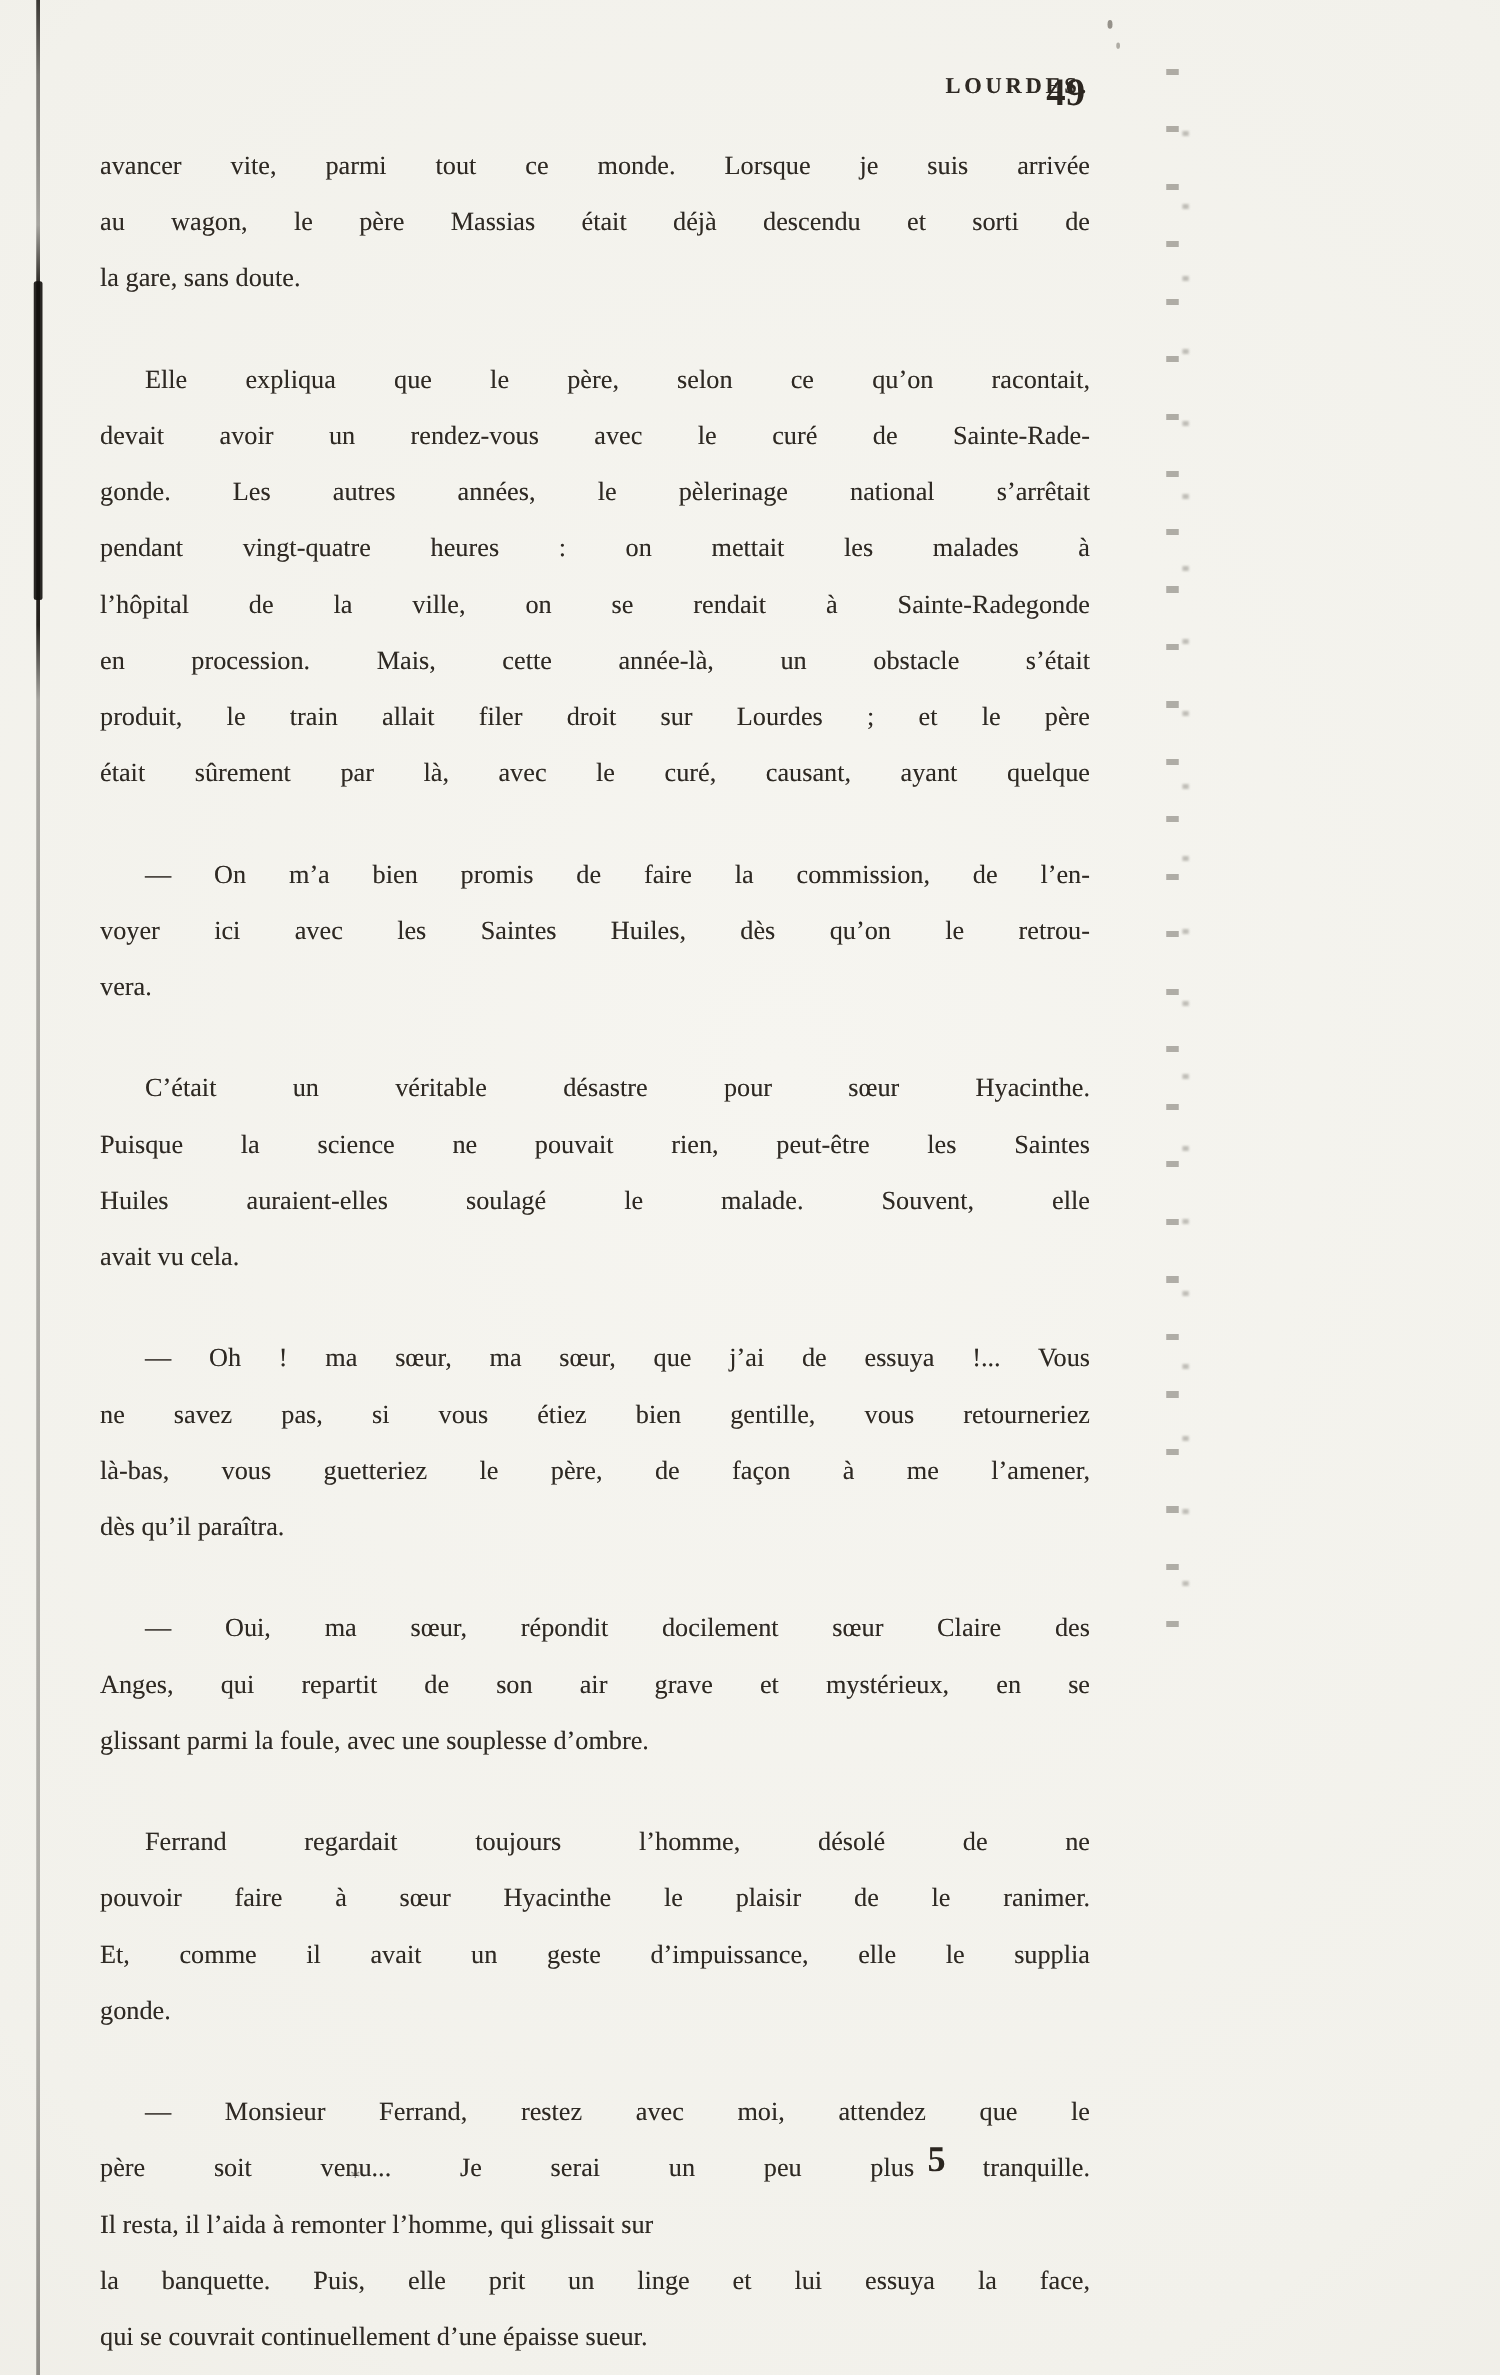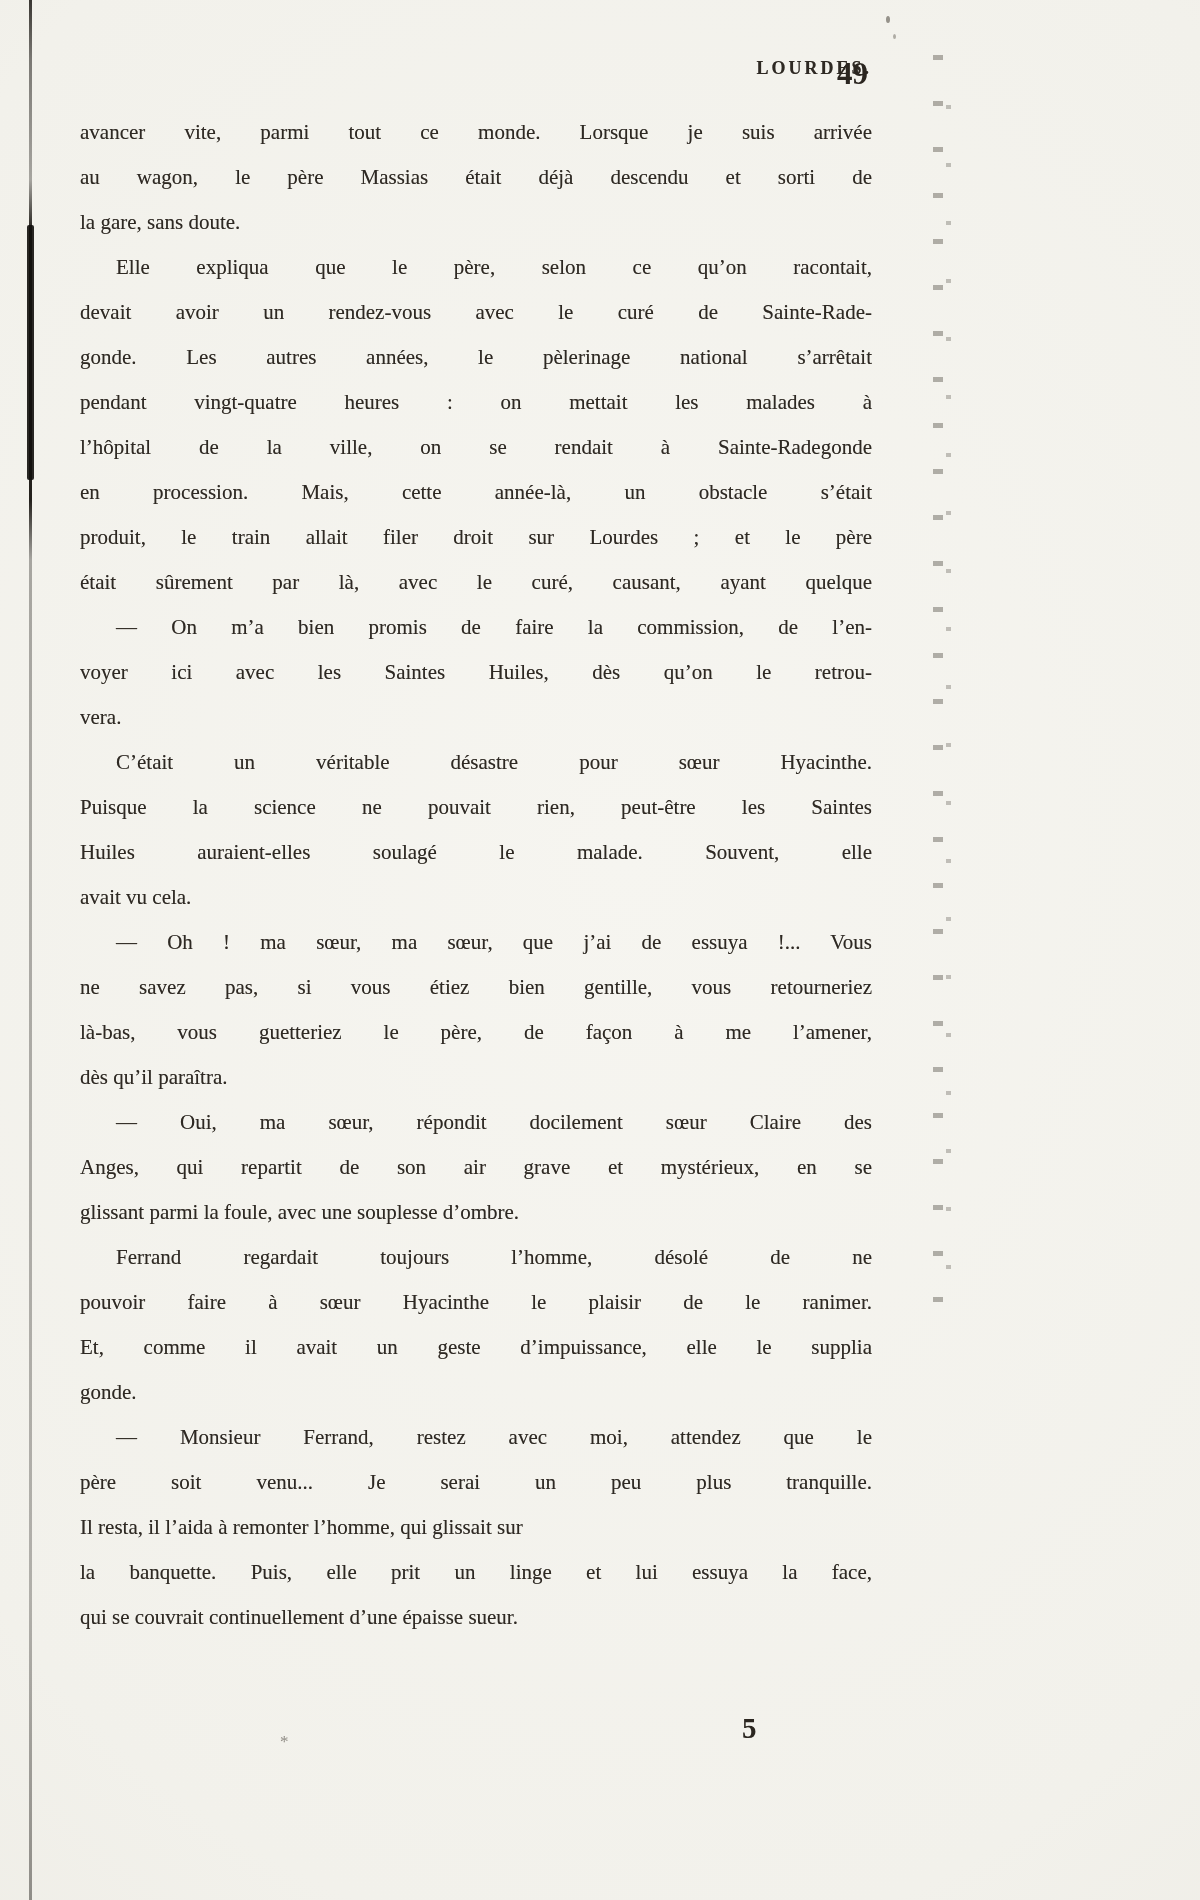--- a/index.html
+++ b/index.html
@@ -106,21 +106,21 @@
   }
   .line {
     height: 45px;
     line-height: 45px;
     font-size: 21px;
     text-align: justify;
     text-align-last: justify;
     color: #2e2923;
     text-shadow: 0 0 0.5px rgba(46,41,35,0.40);
   }
-  .line.indent { padding-left: 36px; }
+  .line.indent { padding-left: 36px; margin-top: 36px; }
   .line.last { text-align-last: left; }
 
   
   .footer-ornament {
     position: absolute;
     left: 280px; top: 1732px;
     font-size: 17px;
     color: rgba(60,55,48,0.55);
   }
   .footer-signature {

